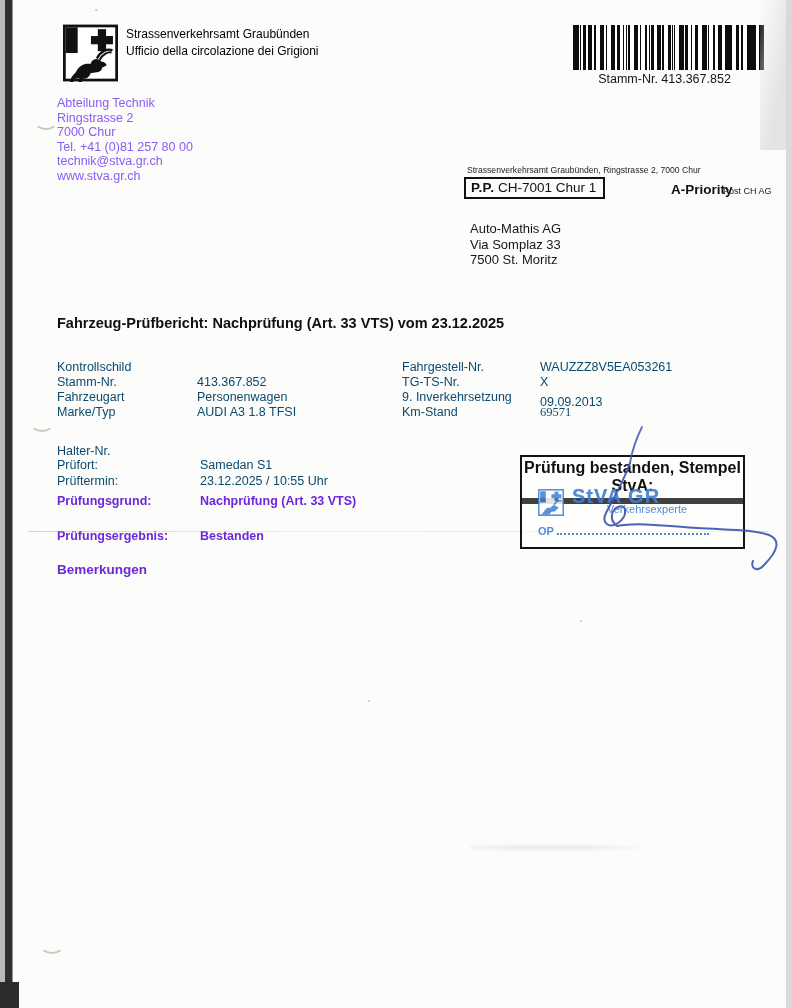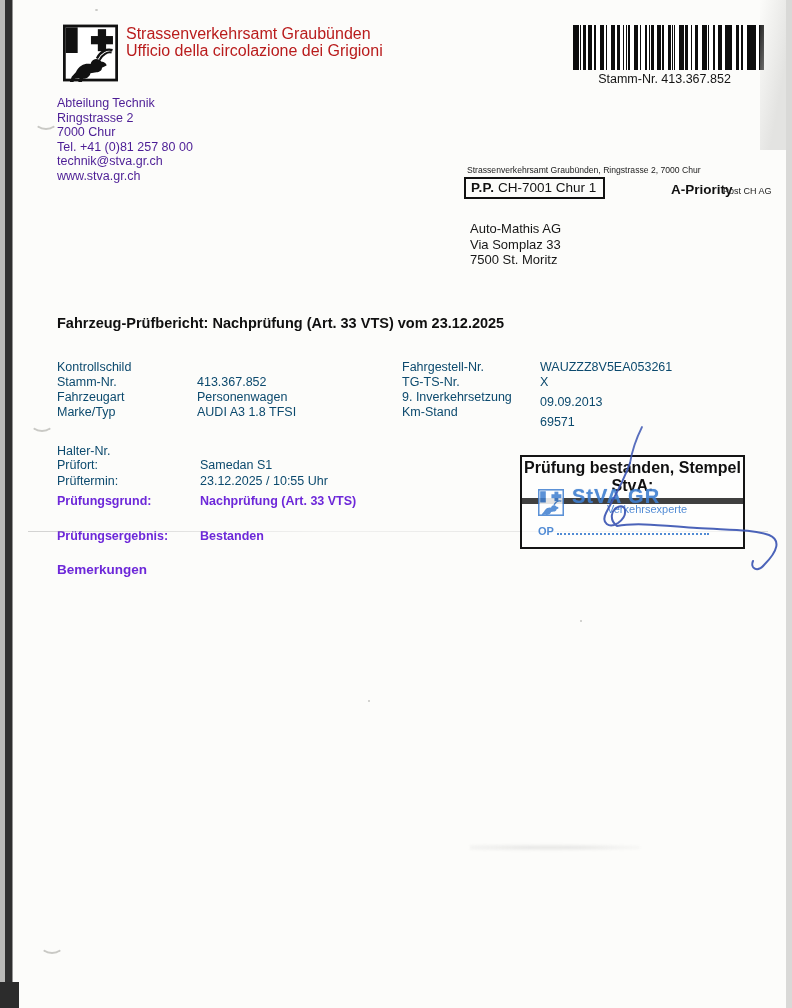--- a/index.html
+++ b/index.html
@@ -27,22 +27,22 @@
   .crease{position:absolute;left:28px;top:531px;width:740px;height:1px;
     background:linear-gradient(90deg,rgba(160,160,160,.45),rgba(190,190,190,.18) 40%,rgba(170,170,170,.4));z-index:1;}
   .smudge{position:absolute;left:470px;top:843px;width:170px;height:9px;opacity:.5;
     background:radial-gradient(ellipse at 30% 50%,rgba(150,150,150,.35),rgba(200,200,200,0) 60%),
                radial-gradient(ellipse at 65% 50%,rgba(150,150,150,.3),rgba(200,200,200,0) 55%);
     filter:blur(1px);z-index:1;}
   .speck{position:absolute;border-radius:50%;background:#9a9a96;opacity:.55;z-index:1;}
 
   
   .logo{position:absolute;left:63px;top:24px;width:55px;height:58px;}
-  .org{position:absolute;left:126px;top:26px;font-size:16px;line-height:16.5px;color:#b91c1c;}
-  .dept{position:absolute;left:57px;top:96px;font-size:12.5px;line-height:14.5px;color:#4c1d95;}
+  .org{position:absolute;left:126px;top:26px;font-size:12px;line-height:16.5px;color:#000000;}
+  .dept{position:absolute;left:57px;top:96px;font-size:12.5px;line-height:14.5px;color:#8b5cf6;}
 
   
   .barcode{position:absolute;left:573px;top:25px;width:183px;height:45px;background-color:#fff;
     border-left:4px solid #0c0c0c;border-right:4px solid #0c0c0c;
     background-image:
       repeating-linear-gradient(90deg,#0c0c0c 0 2px,transparent 2px 6px,#0c0c0c 6px 9px,transparent 9px 12px,#0c0c0c 12px 13px,transparent 13px 17px),
       repeating-linear-gradient(90deg,transparent 0 3px,#0c0c0c 3px 4px,transparent 4px 11px,#0c0c0c 11px 15px,transparent 15px 23px);}
   .stammnr{position:absolute;left:573px;top:72px;width:183px;text-align:center;font-size:12.5px;color:#141414;}
 
   
@@ -148,21 +148,21 @@
   <div class="field lab-l" style="top:444px;">Halter-Nr.</div>
   <div class="field val-l" style="top:420px;"></div>
 
   <div class="field lab-r" style="top:360px;">Fahrgestell-Nr.</div>
   <div class="field val-r" style="top:360px;">WAUZZZ8V5EA053261</div>
   <div class="field lab-r" style="top:375px;">TG-TS-Nr.</div>
   <div class="field val-r" style="top:375px;">X</div>
   <div class="field lab-r" style="top:390px;">9. Inverkehrsetzung</div>
   <div class="field val-r" style="top:395px;">09.09.2013</div>
   <div class="field lab-r" style="top:405px;">Km-Stand</div>
-  <div class="field val-r" style="top:415px;">69571</div>
+  <div class="field val-r" style="top:405px;font-family:Liberation Serif, serif;">69571</div>
 
   <div class="field ins-lab" style="top:458px;">Prüfort:</div>
   <div class="field ins-val" style="top:458px;">Samedan S1</div>
   <div class="field ins-lab" style="top:474px;">Prüftermin:</div>
   <div class="field ins-val" style="top:474px;">23.12.2025 / 10:55 Uhr</div>
   <div class="field ins-lab b" style="top:494px;">Prüfungsgrund:</div>
   <div class="field ins-val b" style="top:494px;">Nachprüfung (Art. 33 VTS)</div>
   <div class="field ins-lab b" style="top:529px;">Prüfungsergebnis:</div>
   <div class="field ins-val b" style="top:529px;">Bestanden</div>
   <div class="field ins-lab b" style="top:562px;font-size:13.5px;">Bemerkungen</div>

